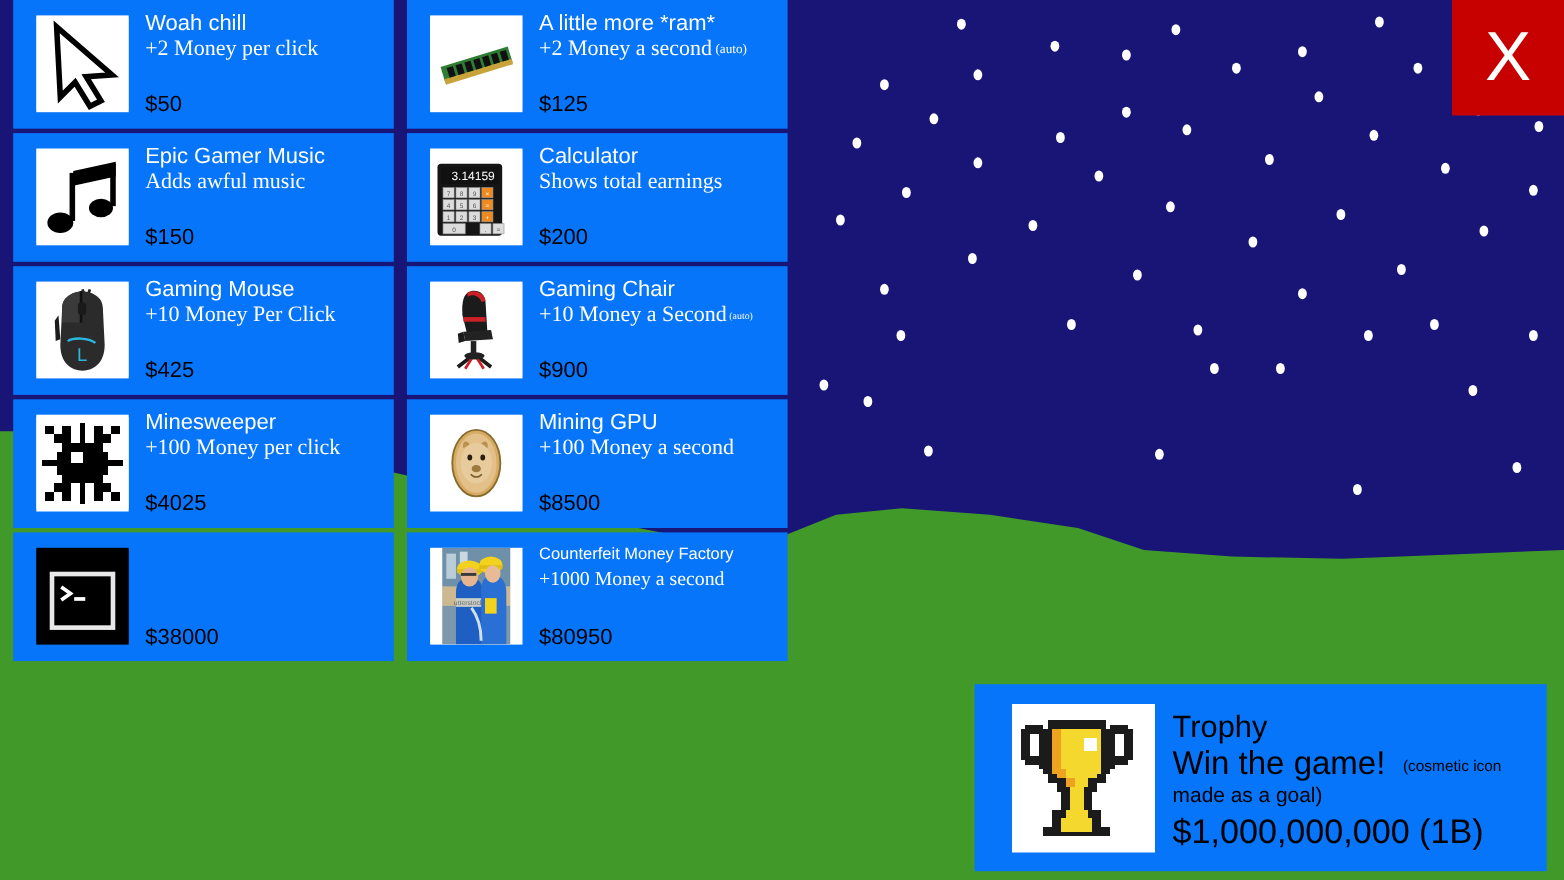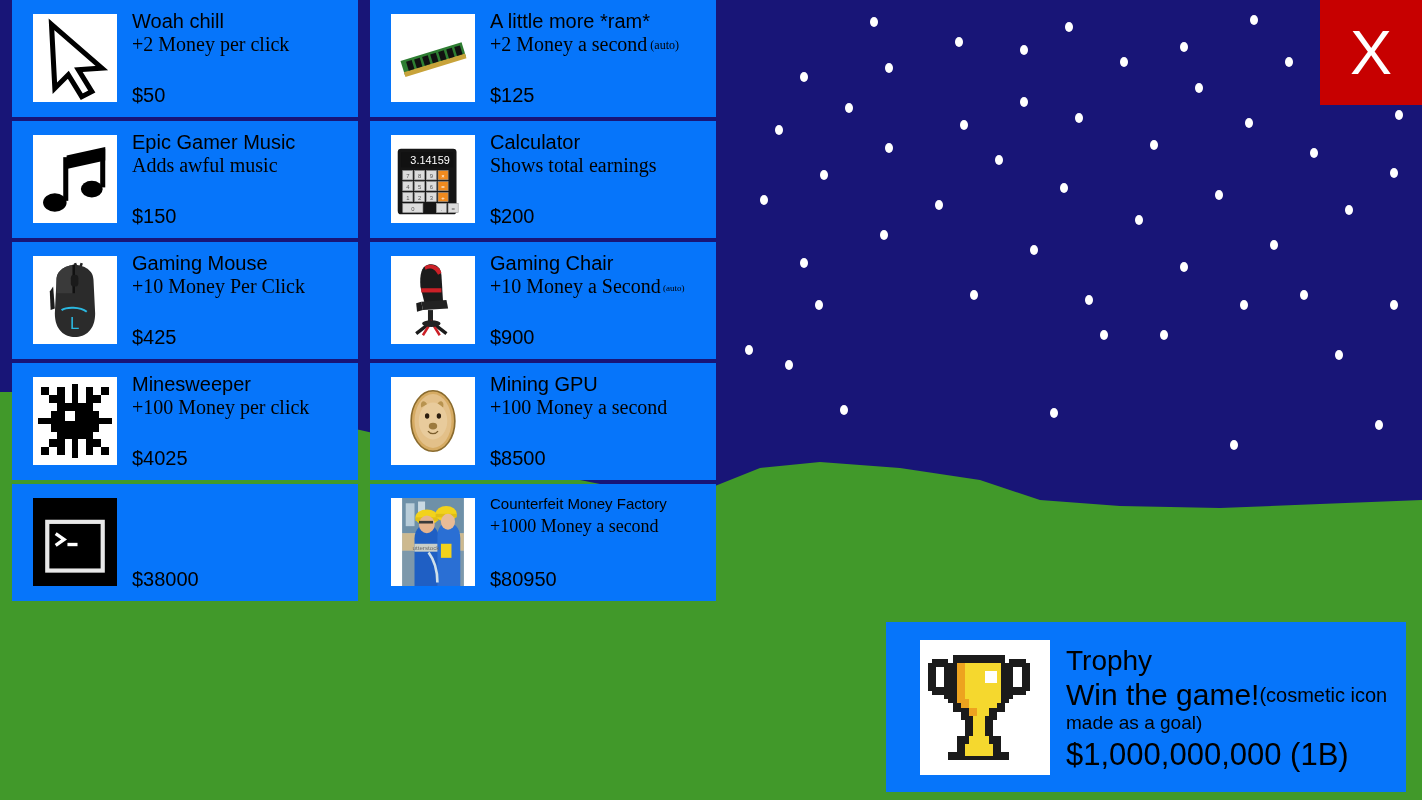--- a/index.html
+++ b/index.html
@@ -28,38 +28,38 @@
   .card{position:relative;background:#0675fa;box-sizing:border-box;
         margin-bottom:4px;cursor:pointer;}
   .card.w-left{width:346px;height:117px;}
   .card.w-right{width:346px;height:117px;}
 
   .icon-tile{position:absolute;left:21px;top:14px;width:84px;height:88px;
         background:#fff;overflow:hidden;}
   .icon-tile.dark{background:#000;}
   .icon-tile svg{display:block;width:100%;height:100%;}
 
-  .card-text{position:absolute;left:120px;top:10px;right:6px;color:#000000;}
+  .card-text{position:absolute;left:120px;top:10px;right:6px;color:#ffffff;}
   .card .title{font-size:20px;line-height:22px;letter-spacing:0;white-space:nowrap;}
   .card .title.sm{font-size:15px;line-height:20px;}
   .card .desc{font-size:20px;line-height:24px;white-space:nowrap;font-family:Liberation Serif, serif;}
   .card .desc.sm{font-size:18px;}
   .card .desc .auto{font-size:12px;vertical-align:2px;}
   .card .desc .auto.tiny{font-size:9px;}
   .card .price{position:absolute;left:120px;bottom:10px;font-size:20px;color:#000;}
 
   
   #trophy{position:absolute;left:886px;top:622px;width:520px;height:170px;
       background:#0675fa;cursor:pointer;}
   #trophy .tile{position:absolute;left:34px;top:18px;width:130px;height:135px;background:#fff;}
   #trophy .tile svg{display:block;width:100%;height:100%;}
   #trophy .tx{position:absolute;left:180px;top:22px;right:8px;color:#000;}
   #trophy .t-title{font-size:28px;line-height:34px;}
   #trophy .t-line{font-size:30px;line-height:34px;}
-  #trophy .t-line .paren{font-size:20px;vertical-align:3px;}
+  #trophy .t-line .paren{font-size:14px;vertical-align:3px;margin-left:16px;}
   #trophy .t-sub{font-size:19px;line-height:21px;}
   #trophy .t-price{font-size:31px;line-height:40px;margin-top:2px;}
 </style>
 </head>
 <body>
 
 <div id="scene">
   <div id="stars">
       <div class="star" style="left: 870px; top: 17px;"></div>
       <div class="star" style="left: 1065px; top: 22px;"></div>

